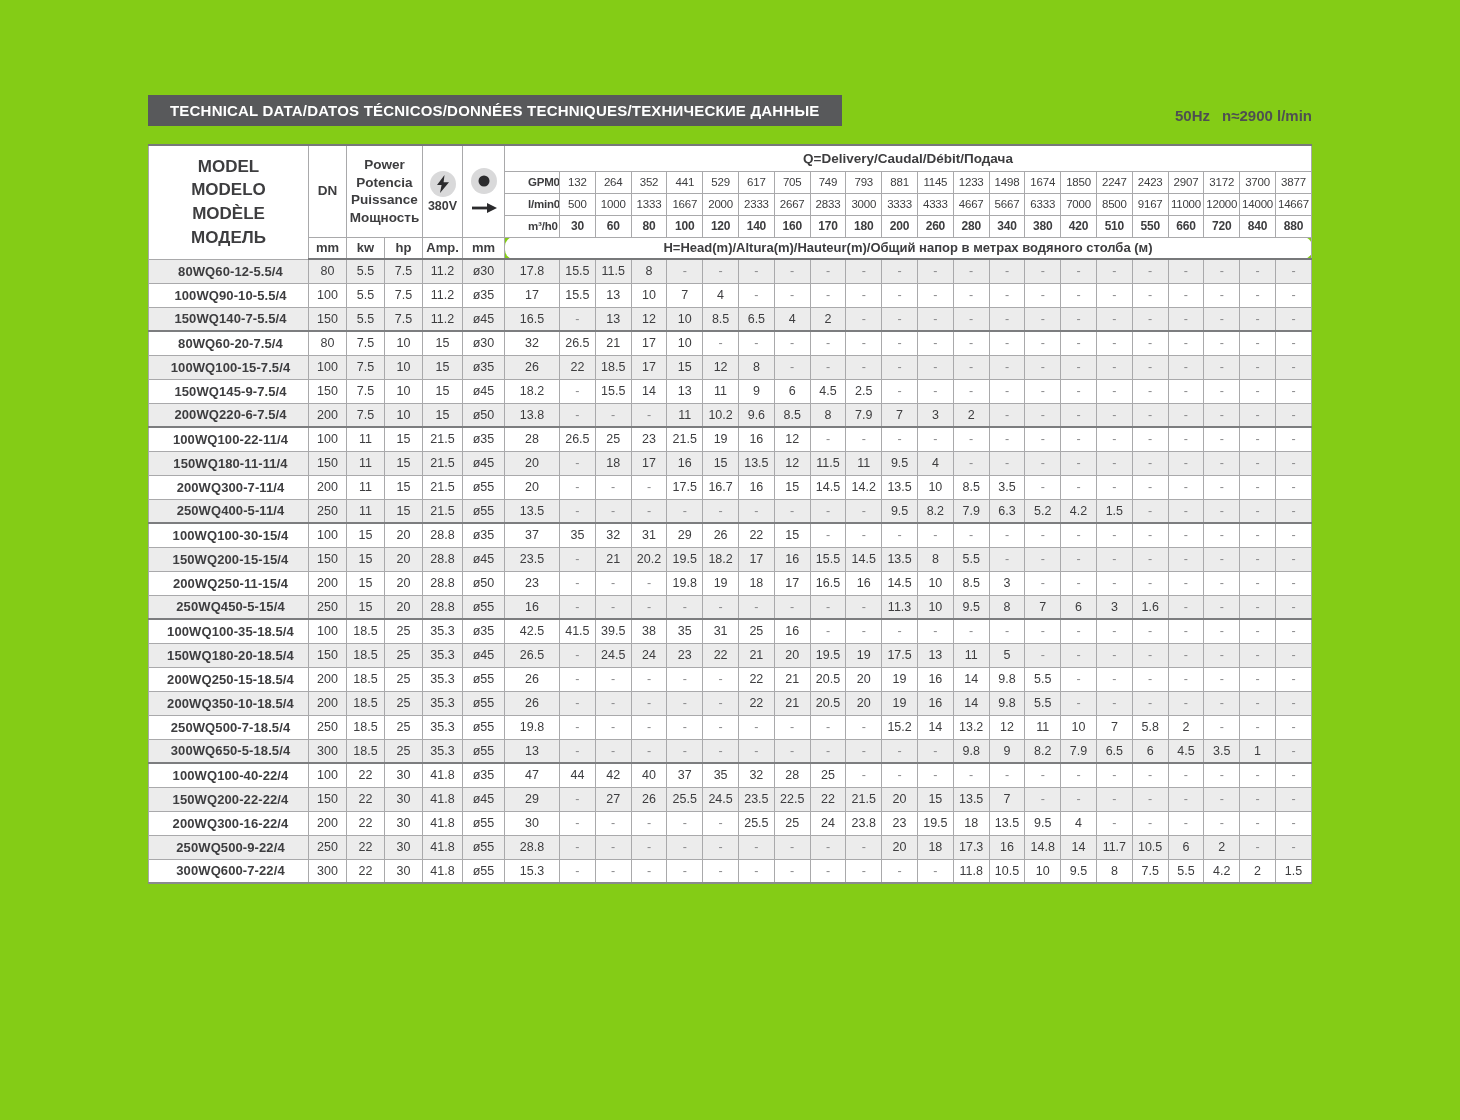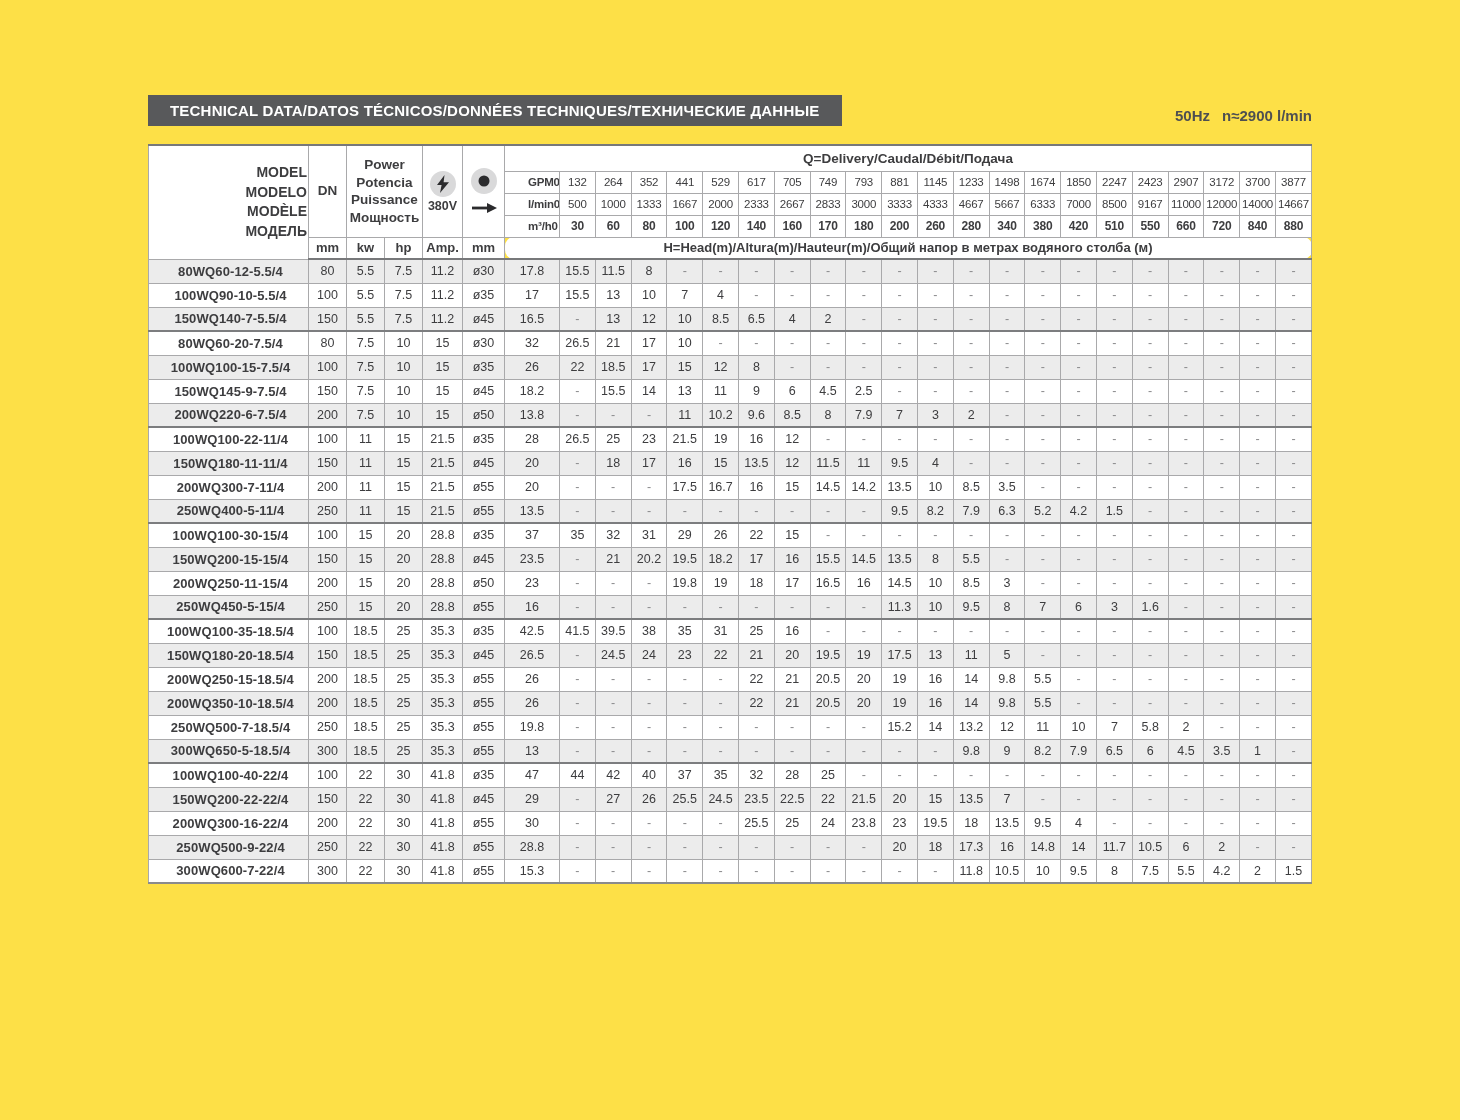--- a/index.html
+++ b/index.html
@@ -1,35 +1,35 @@
 <!DOCTYPE html>
 <html><head>
 <meta charset="utf-8">
 <style>
   * { margin:0; padding:0; box-sizing:border-box; }
   html,body { background:#fff; }
   body { width:1460px; height:1120px; font-family:"Liberation Sans", sans-serif; }
-  .page { position:relative; width:1460px; height:1120px; background:#fde047; overflow:hidden; }
+  .page { position:relative; width:1460px; height:1120px; background:#84cc16; overflow:hidden; }
   .content { position:absolute; left:148px; top:95px; width:1164px; }
 
   .top-row { display:flex; justify-content:space-between; align-items:flex-end; margin-bottom:18px; }
   .title-bar { background:#58595b; color:#ffffff; font-size:15px; font-weight:bold;
                padding:7px 22px 7px 22px; letter-spacing:0.2px; white-space:nowrap; }
   .spec-note { font-size:15px; font-weight:bold; color:#4e4f51; white-space:nowrap; padding-bottom:2px;margin-top:12px; }
   .spec-note .freq { margin-right:12px; }
 
   table { border-collapse:collapse; table-layout:fixed; width:1164px;
           border-top:2px solid #77787a; border-bottom:2px solid #8a8b8d;
           border-left:1px solid #a9a9ab; border-right:1px solid #a9a9ab; }
   th, td { border:1px solid #a9a9ab; color:#3d3d3f; font-weight:normal;
            text-align:center; vertical-align:middle; white-space:nowrap;
            overflow:hidden; padding:0 1px; background:#fff; }
 
   
-  .model-h { font-size:14px; font-weight:bold; line-height:1.4;text-align:right; }
+  .model-h { font-size:17px; font-weight:bold; line-height:1.4; }
   .big-h   { font-size:13.5px; font-weight:bold; line-height:1.3;text-align:center; }
   .q-header { font-size:13.5px; font-weight:bold; height:26px; }
   .flow-row th { height:22px; font-size:11.5px; letter-spacing:-0.2px; }
   .flow-label-cell { font-weight:bold; font-size:12.5px; letter-spacing:0; }
   .fl { display:flex; justify-content:space-between; padding:0 22px;text-align:center; }
   .flow-bold th.v { font-weight:bold; font-size:12px; }
   .unit-row th { height:22px; font-size:13px; font-weight:bold; border-bottom:2px solid #77787a; }
   .head-header { font-size:13px; font-weight:bold;border-radius:9px; }
 
   

